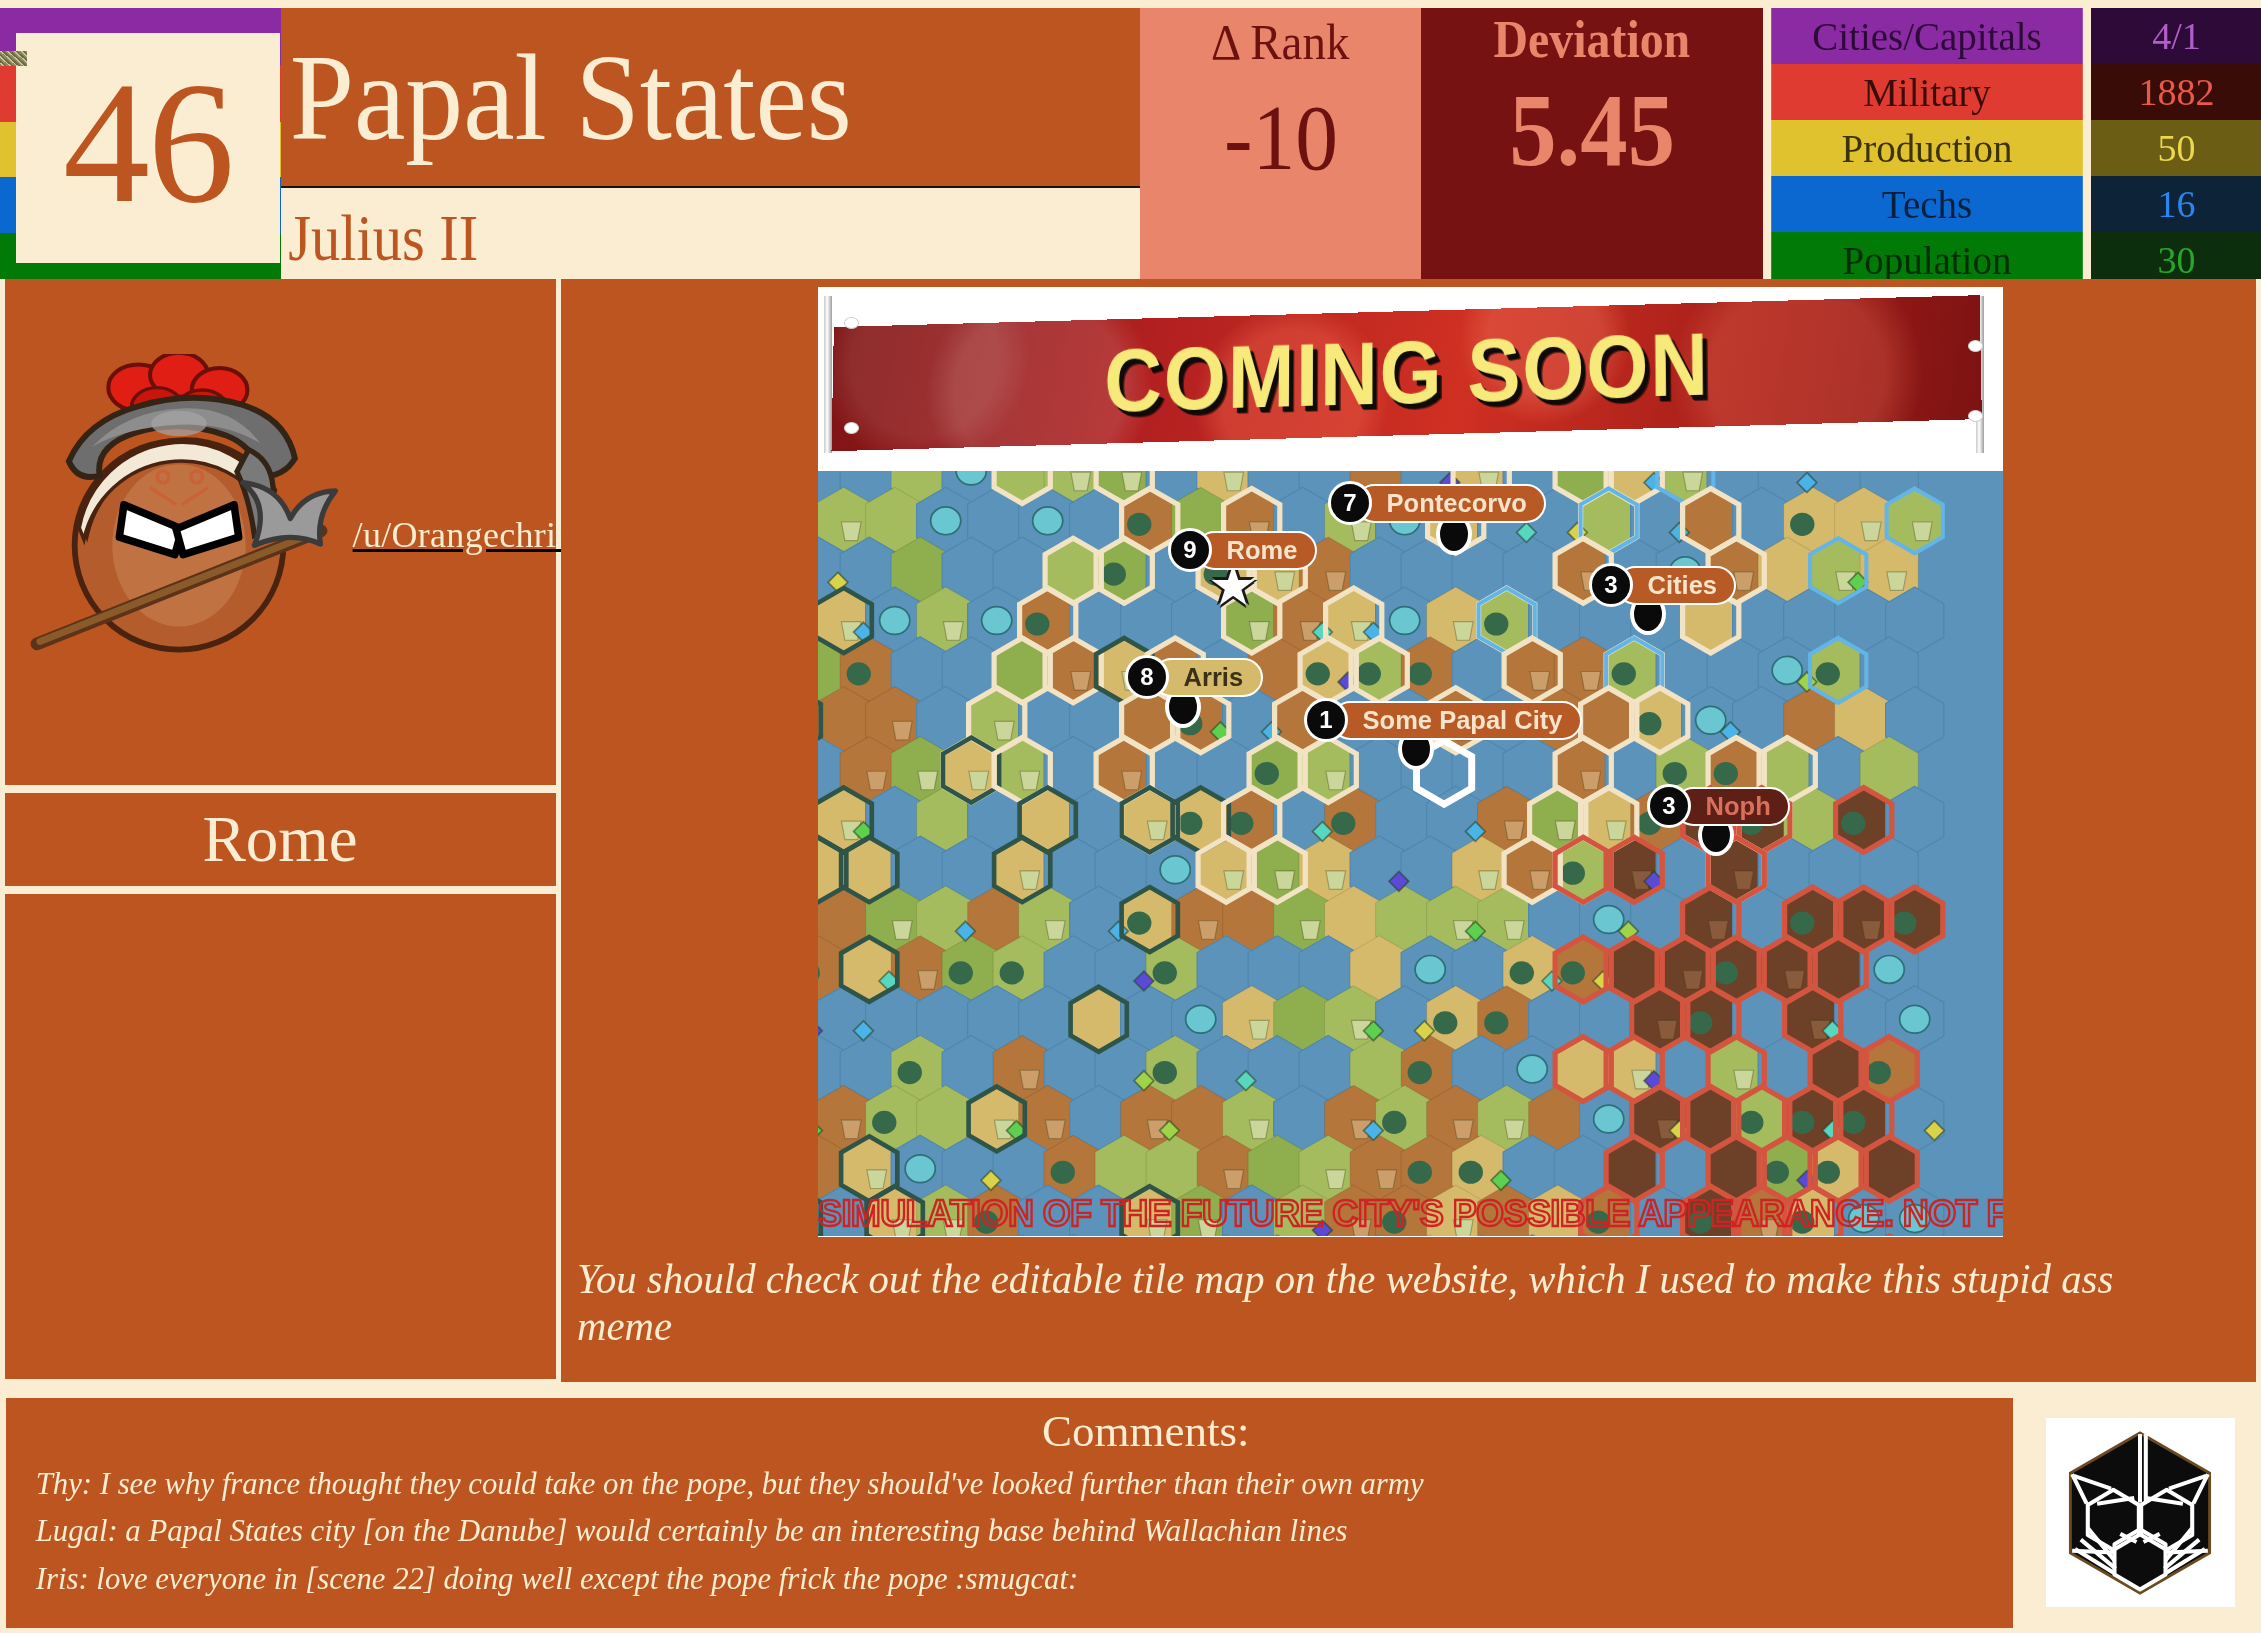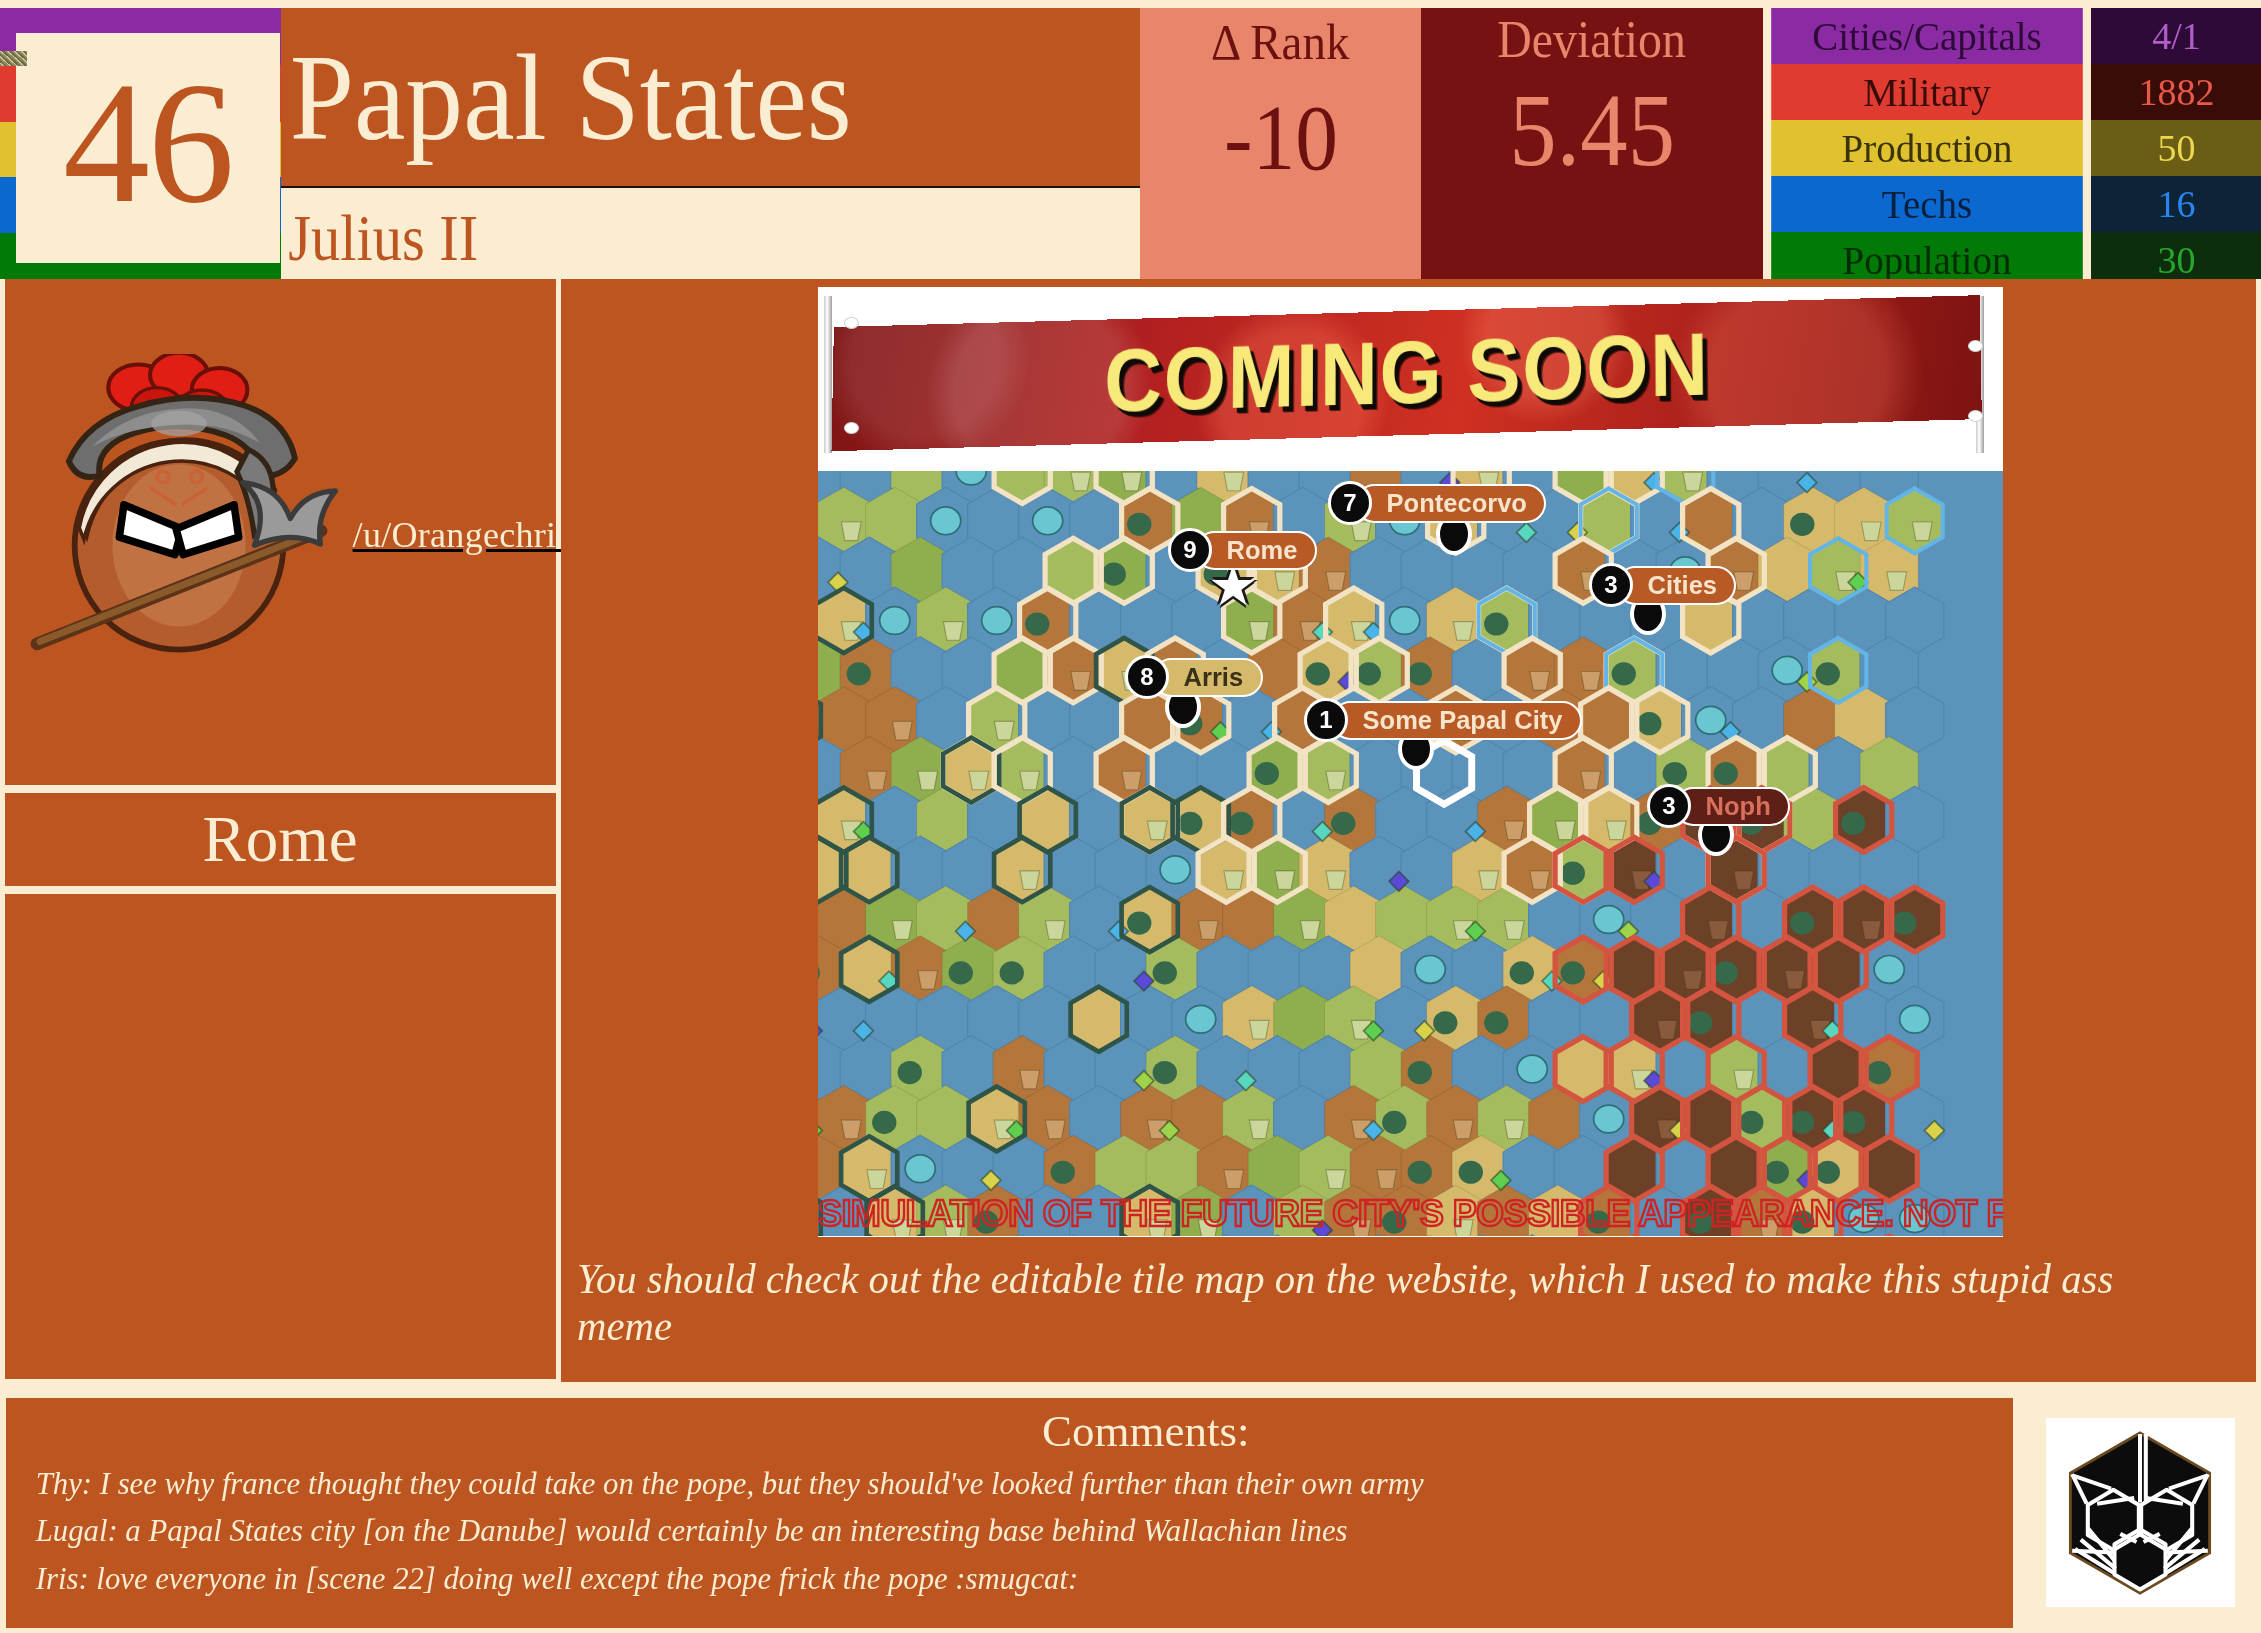--- a/index.html
+++ b/index.html
@@ -62,21 +62,21 @@
   .rank-panel {
     position: absolute; left: 1140px; top: 0; width: 281px; height: 279px;
     background: #e8856a; display: flex; flex-direction: column; align-items: center;
   }
   .rank-panel .lbl { font-size: 51px; color: #6d1110; margin-top: 4.6px; white-space: nowrap; transform: scaleX(0.92); }
   .rank-panel .val { font-size: 93px; color: #6d1110; line-height: 1; margin-top: 20px; transform: scaleX(0.92); }
 
   
   .dev-panel {
     position: absolute; left: 1421px; top: 0; width: 342px; height: 279px;
-    background: #761312; display: flex; flex-direction: column; align-items: center;
+    background: #761312; display: flex; flex-direction: column; align-items: center; font-weight: bold;
   }
   .dev-panel .lbl { font-size: 52px; color: #e8856a; margin-top: 2.3px; white-space: nowrap; transform: scaleX(0.92); }
   .dev-panel .val { font-size: 103px; color: #e8856a; line-height: 1; margin-top: 9.3px; transform: scaleX(0.92); }
 
   
   .stats { position: absolute; left: 1763px; top: 0; width: 499px; height: 279px; }
   .stat-row { display: flex; width: 499px; height: 56px; }
   .stat-lab {
     width: 328px; display: flex; align-items: center; justify-content: center;
     font-size: 41px; white-space: nowrap; transform: scaleX(0.95);

